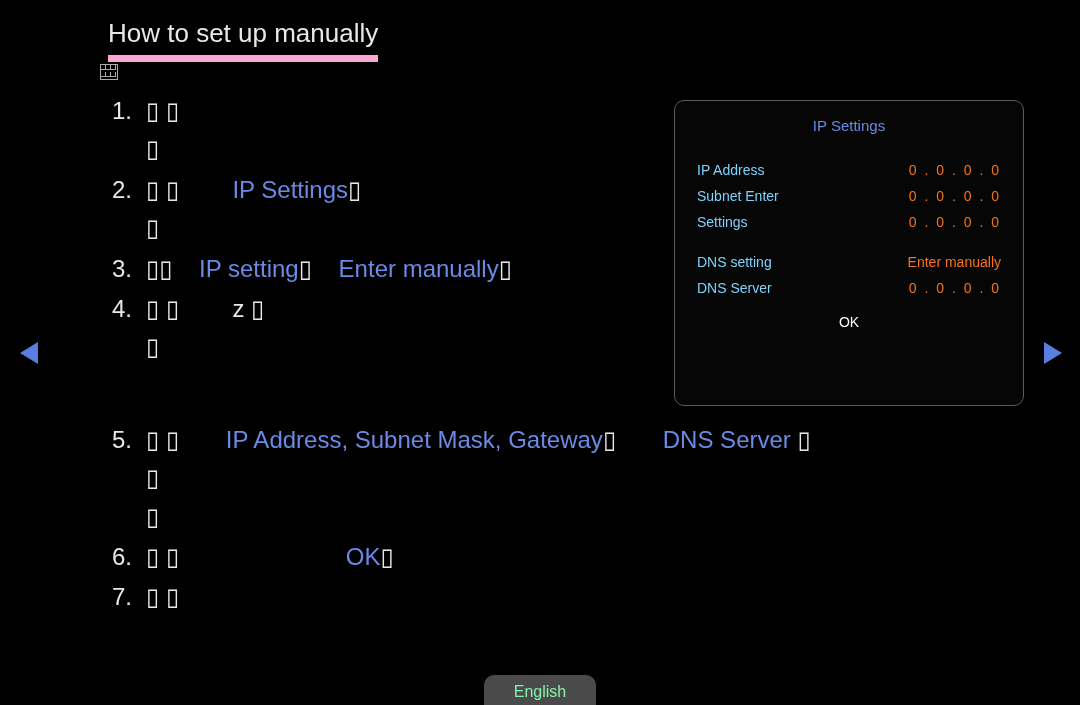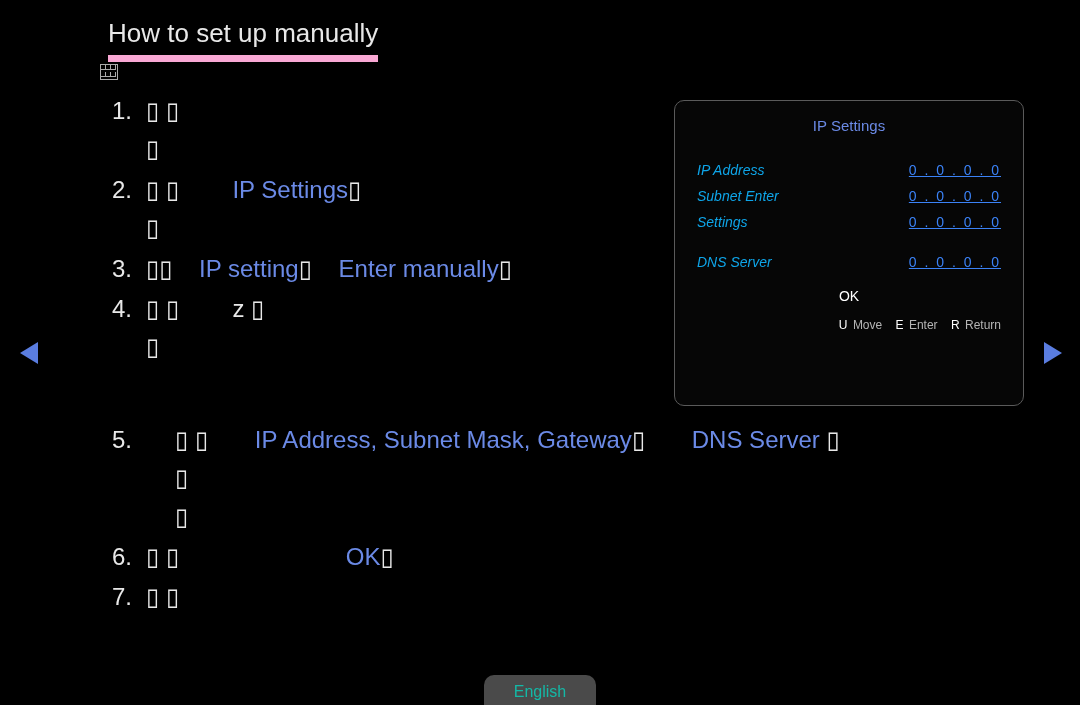--- a/index.html
+++ b/index.html
@@ -85,22 +85,22 @@
     color: #6b8ae6;
     font-size: 15px;
     margin-bottom: 28px;
     margin-top: 2px;
   }
   .panel-row {
     display: flex;
     justify-content: space-between;
     margin-bottom: 10px;
   }
-  .panel-row .label { color: #0ea5e9; font-style: italic; }
-  .panel-row .val   { color: #3b82f6; letter-spacing: 2px; text-decoration: underline; }
+  .panel-row .label { color: #7dd3fc; }
+  .panel-row .val   { color: #f97316; letter-spacing: 2px; }
   .panel-gap { height: 14px; }
   .panel-ok {
     text-align: center;
     color: #fff;
     font-size: 14px;
     margin-top: 18px;
     margin-bottom: 14px;
   }
   .panel-footer {
     text-align: right;
@@ -127,29 +127,29 @@
     border-left: 18px solid #5a7de0;
   }
   .lang-btn {
     position: absolute;
     left: 50%;
     transform: translateX(-50%);
     bottom: 0px;
     width: 112px;
     height: 30px;
     background: #4a4a4a;
-    color: #14b8a6;
+    color: #86efac;
     border-top-left-radius: 10px;
     border-top-right-radius: 10px;
     text-align: center;
     line-height: 34px;
     font-size: 16px;
     cursor: pointer;
   }
-  .step5 .body { max-width: 880px; margin-left: 29px; }
+  .step5 .body { max-width: 880px; }
 </style>
 </head>
 <body>
 
 <div class="title">How to set up manually</div>
 
 <div class="network-icon">
   <span></span>
     <span></span>
     <span></span>
@@ -247,29 +247,25 @@
     <span class="val">0 . 0 . 0 . 0</span>
   </div>
   <div class="panel-row">
     <span class="label">Settings</span>
     <span class="val">0 . 0 . 0 . 0</span>
   </div>
 
   <div class="panel-gap"></div>
 
   <div class="panel-row">
+    <span class="label">DNS setting</span>
+    <span class="val" style="letter-spacing:0">Enter manually</span>
+  </div>
+  <div class="panel-row">
     <span class="label">DNS Server</span>
     <span class="val">0 . 0 . 0 . 0</span>
   </div>
 
   <div class="panel-ok">OK</div>
 
-  <div class="panel-footer">
-    <span class="k">U</span>
-    <span>Move</span>
-    <span class="k">E</span>
-    <span>Enter</span>
-    <span class="k">R</span>
-    <span>Return</span>
-  </div>
 </div>
 
 <div class="lang-btn">English</div>
 
 </body></html>

